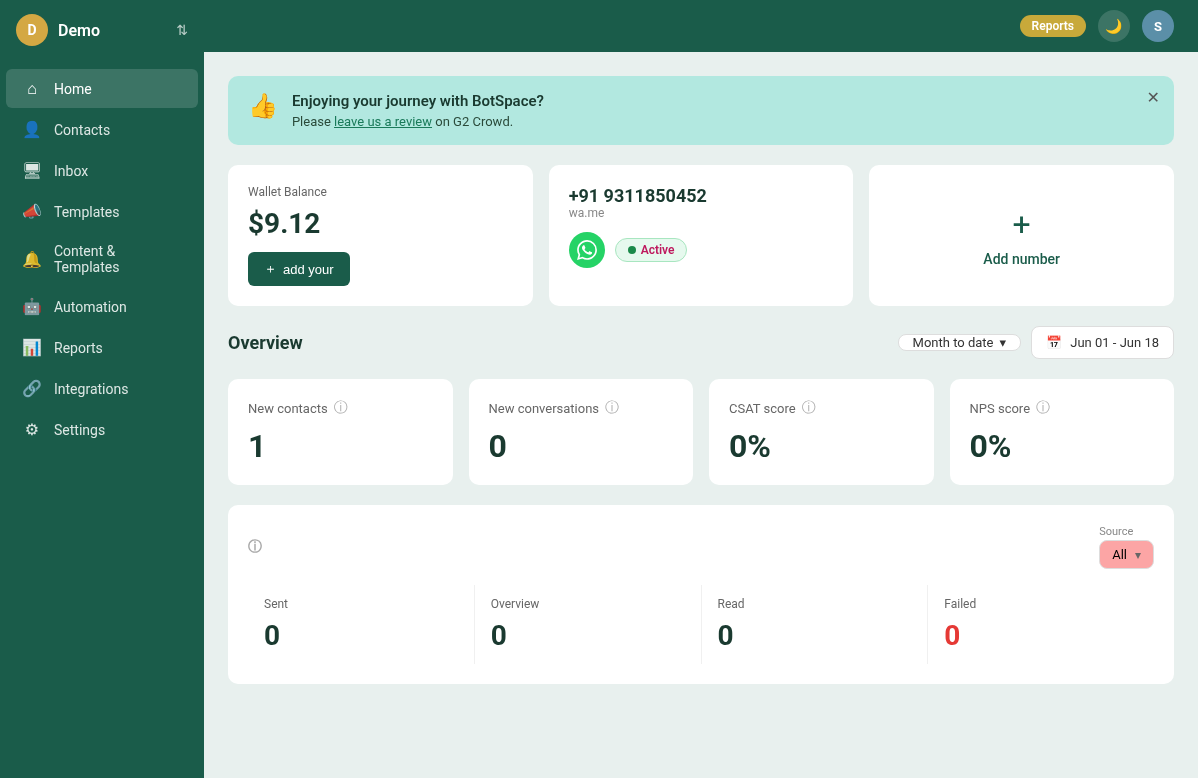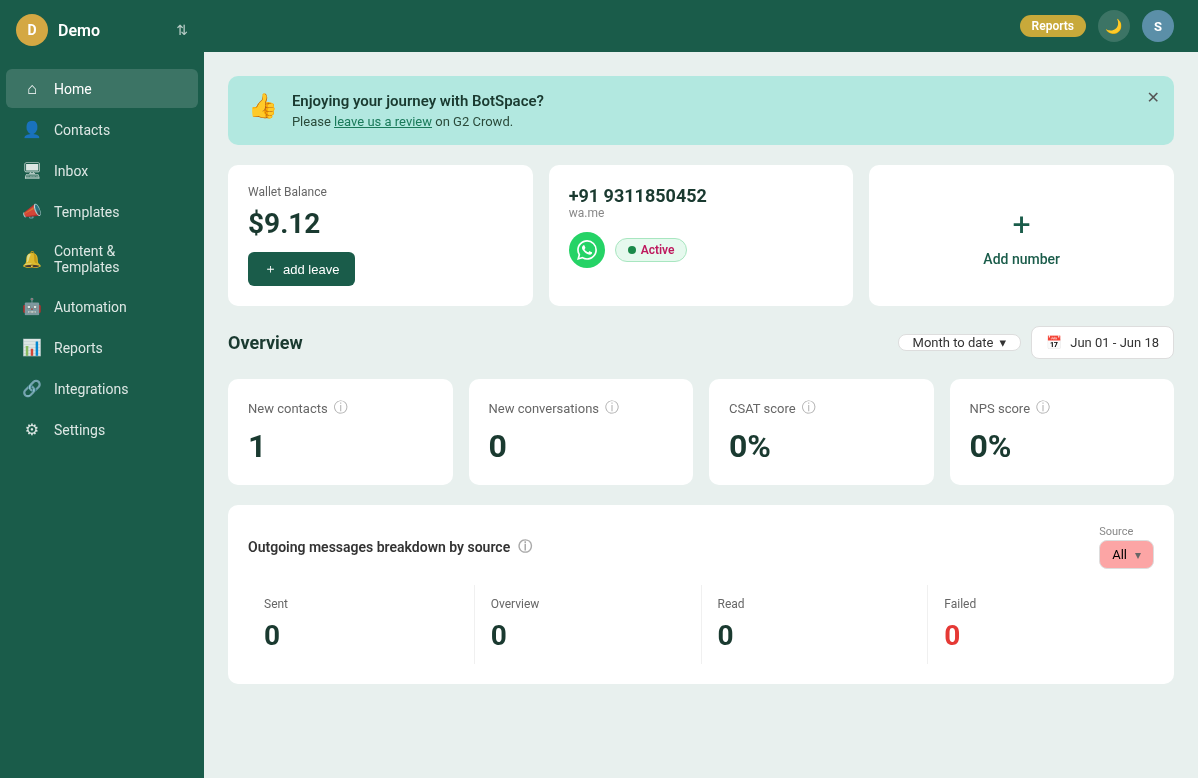--- a/index.html
+++ b/index.html
@@ -320,21 +320,21 @@
       <span class="banner-close">✕</span>
     </div>
 
     <div class="cards-row">
 
       <div class="card">
         <div class="card-label">Wallet Balance</div>
         <div class="card-value">$9.12</div>
         <button class="add-money-btn">
           <span>＋</span>
-          <span>add leave</span>
+          <span>add your</span>
         </button>
       </div>
 
       <div class="card">
         <div class="card-phone">+91 9311850452</div>
         <div class="card-sub">wa.me</div>
         <div class="whatsapp-status">
           <div class="whatsapp-icon">
             <svg width="20" height="20" viewBox="0 0 24 24" fill="white">
                 <path d="M17.472 14.382c-.297-.149-1.758-.867-2.03-.967-.273-.099-.471-.148-.67.15-.197.297-.767.966-.94 1.164-.173.199-.347.223-.644.075-.297-.15-1.255-.463-2.39-1.475-.883-.788-1.48-1.761-1.653-2.059-.173-.297-.018-.458.13-.606.134-.133.298-.347.446-.52.149-.174.198-.298.298-.497.099-.198.05-.371-.025-.52-.075-.149-.669-1.612-.916-2.207-.242-.579-.487-.5-.669-.51-.173-.008-.371-.01-.57-.01-.198 0-.52.074-.792.372-.272.297-1.04 1.016-1.04 2.479 0 1.462 1.065 2.875 1.213 3.074.149.198 2.096 3.2 5.077 4.487.709.306 1.262.489 1.694.625.712.227 1.36.195 1.871.118.571-.085 1.758-.719 2.006-1.413.248-.694.248-1.289.173-1.413-.074-.124-.272-.198-.57-.347m-5.421 7.403h-.004a9.87 9.87 0 01-5.031-1.378l-.361-.214-3.741.982.998-3.648-.235-.374a9.86 9.86 0 01-1.51-5.26c.001-5.45 4.436-9.884 9.888-9.884 2.64 0 5.122 1.03 6.988 2.898a9.825 9.825 0 012.893 6.994c-.003 5.45-4.437 9.884-9.885 9.884m8.413-18.297A11.815 11.815 0 0012.05 0C5.495 0 .16 5.335.157 11.892c0 2.096.547 4.142 1.588 5.945L.057 24l6.305-1.654a11.882 11.882 0 005.683 1.448h.005c6.554 0 11.89-5.335 11.893-11.893a11.821 11.821 0 00-3.48-8.413z"></path>
@@ -394,21 +394,20 @@
         NPS score
         <span class="info-icon">ⓘ</span>
       </div>
       <div class="metric-value">0%</div>
     </div>
       </div>
 
     <div class="breakdown-card">
       <div class="breakdown-header">
         <div class="breakdown-title">
-          <span>Outgoing messages breakdown by source</span>
           <span class="info-icon">ⓘ</span>
         </div>
         <div class="source-select">
           <div class="source-label">Source</div>
           <div class="source-dropdown">
             <span>All</span>
             <span class="dropdown-arrow">▾</span>
           </div>
         </div>
       </div>

